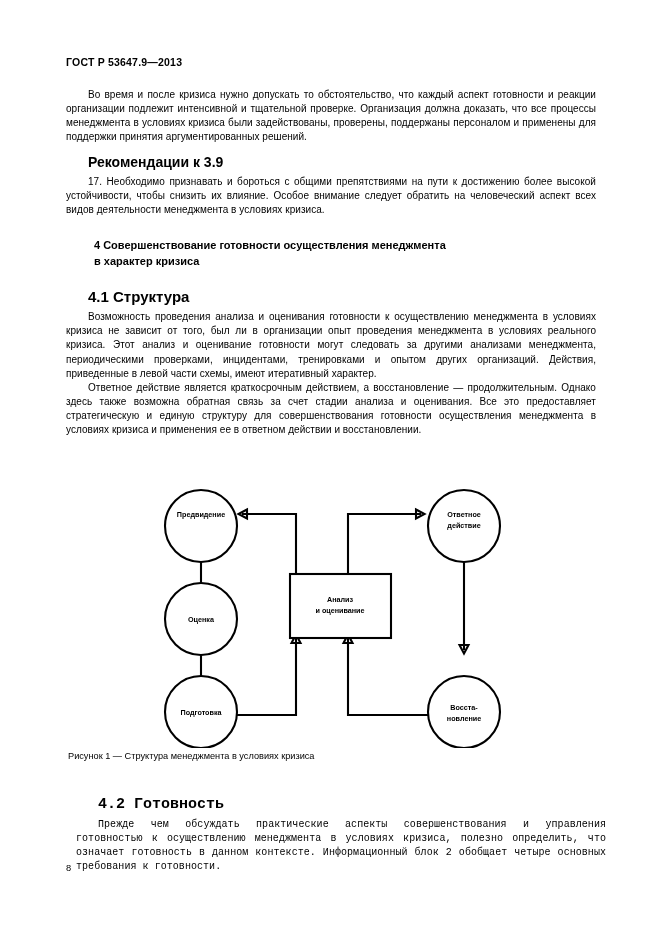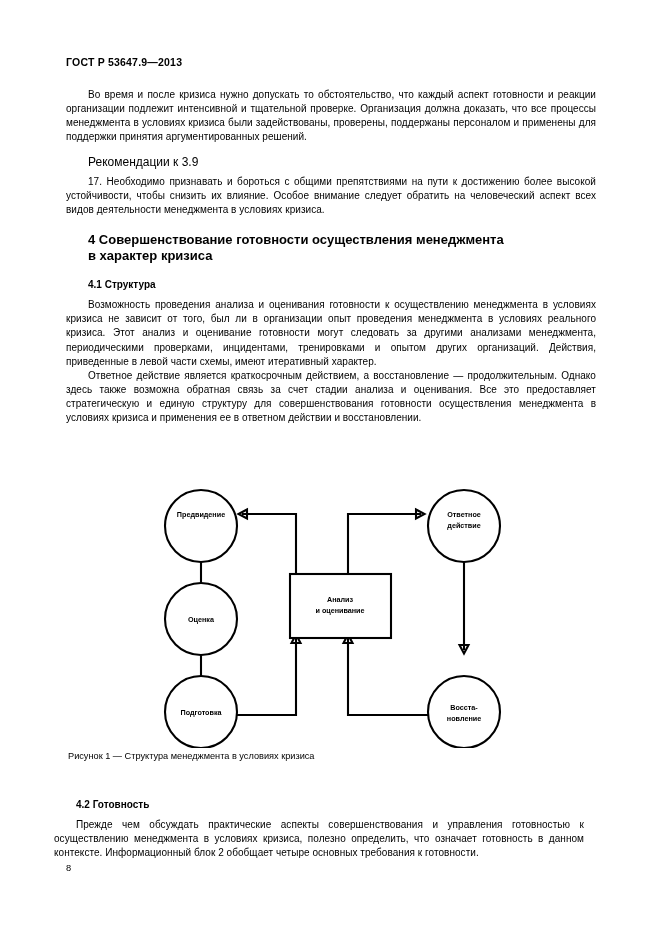--- a/index.html
+++ b/index.html
@@ -50,41 +50,41 @@
     hyphens: none;
     letter-spacing: 0.005em;
   }
 
   .gap-s  { height: 6px; }
   .gap-m  { height: 10px; }
   .gap-l  { height: 15px; }
 
   h3.sub-head {
     margin: 0;
-    font-size: 12px;
-    font-weight: normal;
+    font-size: 14px;
+    font-weight: bold;
     text-indent: 22px;
     line-height: 14px;
   }
 
   h2.clause-head {
-    margin: 0;
-    font-size: 13px;
+    margin: 6px;
+    font-size: 11px;
     font-weight: bold;
     line-height: 15.5px;
     text-indent: 22px;
   }
   h2.clause-head .l2 {
     display: block;
     text-indent: 22px;
   }
 
   h3.section-head {
     margin: 0;
-    font-size: 10px;
+    font-size: 15px;
     font-weight: bold;
     text-indent: 22px;
     line-height: 14px;
   }
 
   
   .figure-wrap {
     position: absolute;
     left: 68px;
     top: 486px;
@@ -118,23 +118,24 @@
   }
   .diagram .link {
     fill: none;
     stroke: #000000;
     stroke-width: 2.1;
   }
 
   
   .bottom-block {
     position: absolute;
-    left: 54px;
+    left: 76px;
     top: 798px;
     width: 530px;
+    font-family: Liberation Mono, monospace;
   }
 
   .page-number {
     position: absolute;
     left: 66px;
     top: 863px;
     font-size: 9.3px;
   }
 </style>
 </head>

